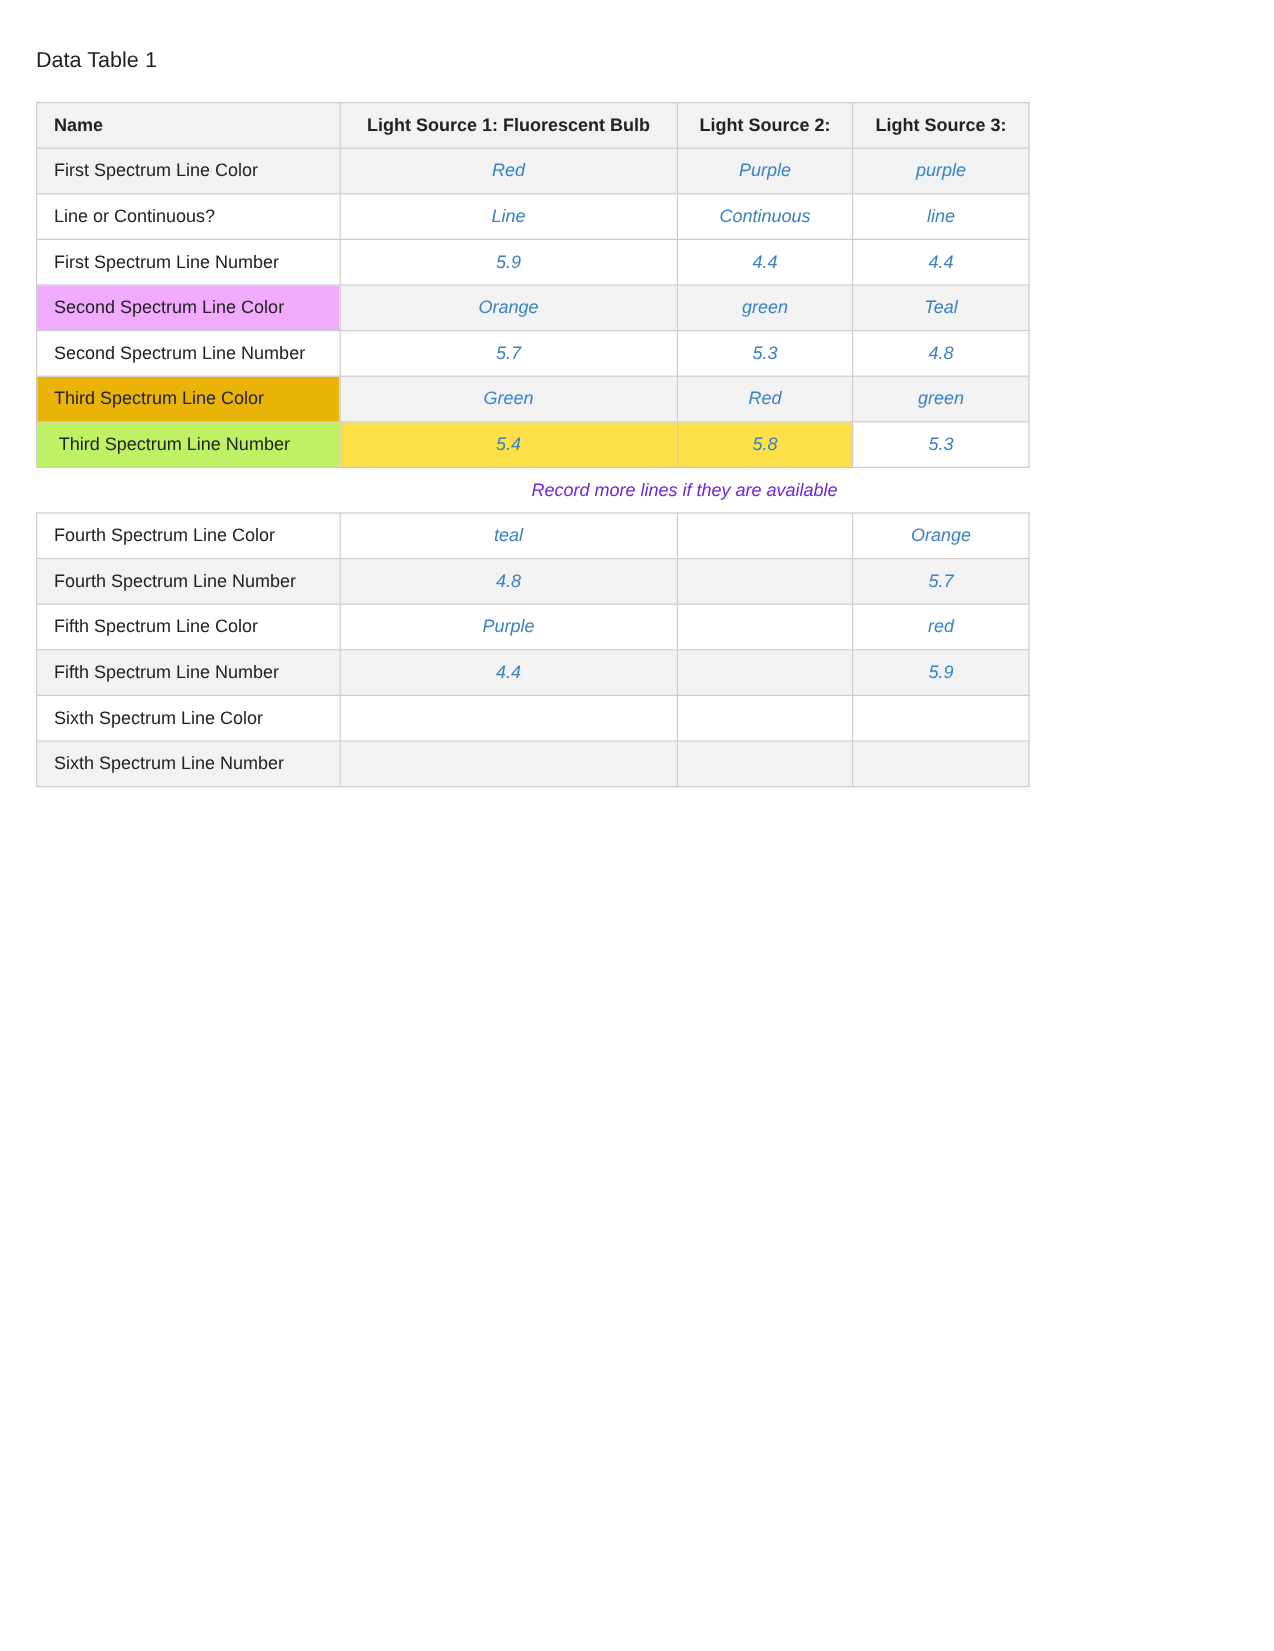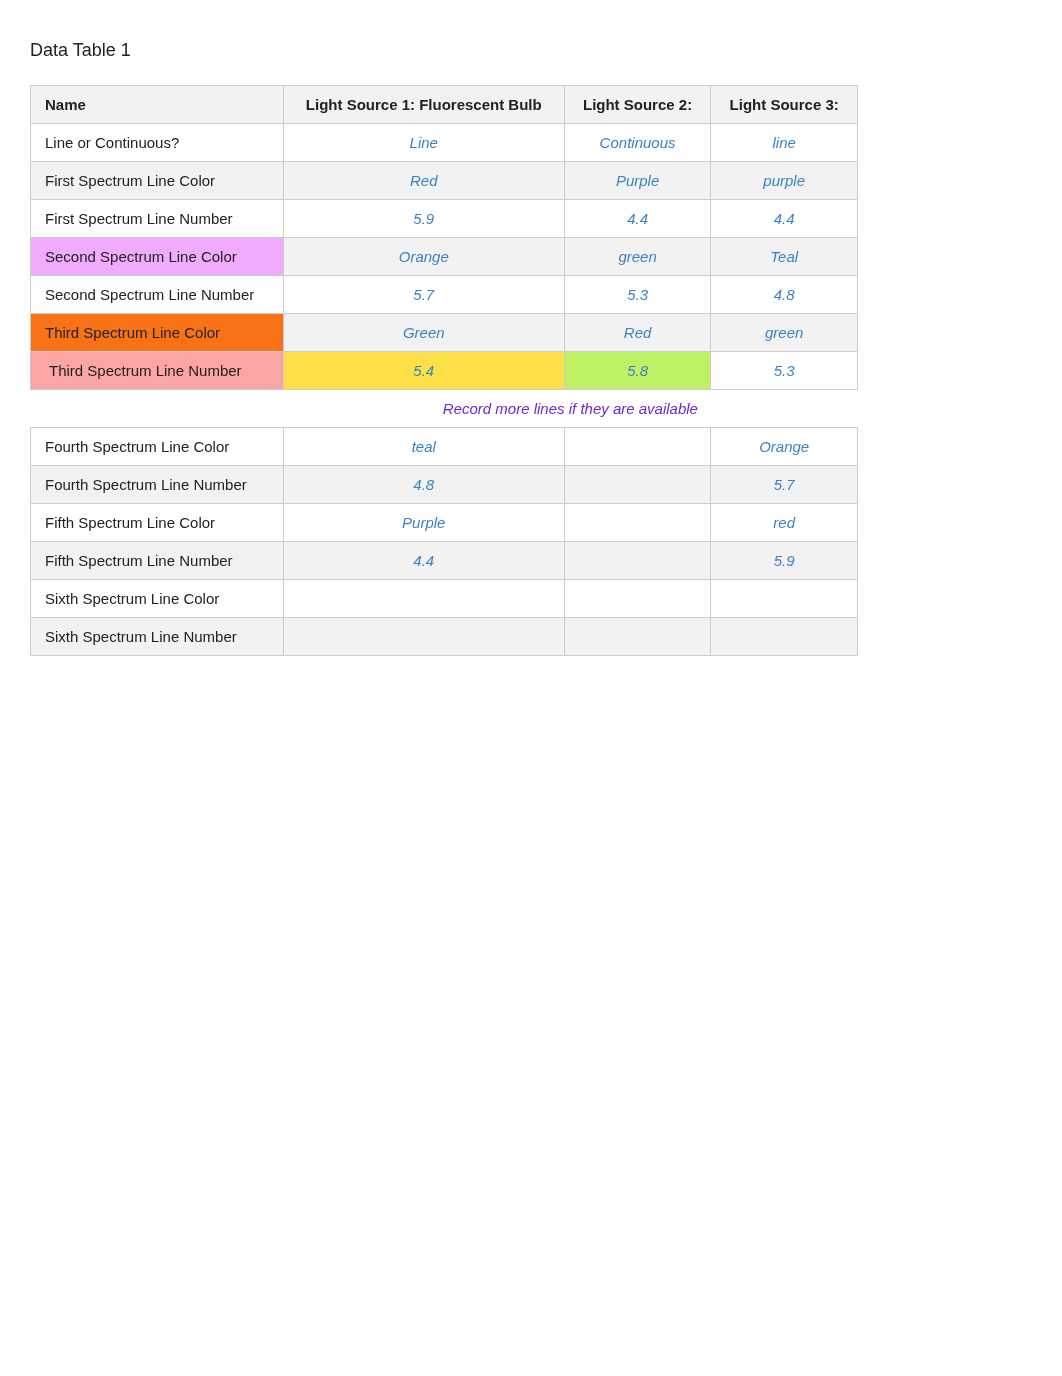--- a/index.html
+++ b/index.html
@@ -74,59 +74,59 @@
       <th style="text-align:left;">Name</th>
       <th>
         <span>Light Source 1: Fluorescent Bulb</span>
       </th>
       <th>Light Source 2:</th>
       <th>Light Source 3:</th>
     </tr>
   </thead>
   <tbody id="table-body">
   <tr>
+        <td class="row-label" style="background: rgb(242, 242, 242);">First Spectrum Line Color</td>
+        <td class="italic-blue" style="background: rgb(242, 242, 242);">Red</td>
+        <td class="italic-blue" style="background: rgb(242, 242, 242);">Purple</td>
+        <td class="italic-blue" style="background: rgb(242, 242, 242);">purple</td>
+      </tr>
+      <tr>
         <td class="row-label" style="background: rgb(255, 255, 255);">Line or Continuous?</td>
         <td class="italic-blue" style="background: rgb(255, 255, 255);">Line</td>
         <td class="italic-blue" style="background: rgb(255, 255, 255);">Continuous</td>
         <td class="italic-blue" style="background: rgb(255, 255, 255);">line</td>
-      </tr>
-      <tr>
-        <td class="row-label" style="background: rgb(242, 242, 242);">First Spectrum Line Color</td>
-        <td class="italic-blue" style="background: rgb(242, 242, 242);">Red</td>
-        <td class="italic-blue" style="background: rgb(242, 242, 242);">Purple</td>
-        <td class="italic-blue" style="background: rgb(242, 242, 242);">purple</td>
       </tr>
       <tr>
         <td class="row-label" style="background: rgb(255, 255, 255);">First Spectrum Line Number</td>
         <td class="italic-blue" style="background: rgb(255, 255, 255);">5.9</td>
         <td class="italic-blue" style="background: rgb(255, 255, 255);">4.4</td>
         <td class="italic-blue" style="background: rgb(255, 255, 255);">4.4</td>
       </tr>
       <tr>
         <td class="row-label" style="background: #f0abfc;">Second Spectrum Line Color</td>
         <td class="italic-blue" style="background: rgb(242, 242, 242);">Orange</td>
         <td class="italic-blue" style="background: rgb(242, 242, 242);">green</td>
         <td class="italic-blue" style="background: rgb(242, 242, 242);">Teal</td>
       </tr>
       <tr>
         <td class="row-label" style="background: rgb(255, 255, 255);">Second Spectrum Line Number</td>
         <td class="italic-blue" style="background: rgb(255, 255, 255);">5.7</td>
         <td class="italic-blue" style="background: rgb(255, 255, 255);">5.3</td>
         <td class="italic-blue" style="background: rgb(255, 255, 255);">4.8</td>
       </tr>
       <tr>
-        <td class="row-label" style="background: #f97316;">Third Spectrum Line Color</td>
+        <td class="row-label" style="background: #eab308;">Third Spectrum Line Color</td>
         <td class="italic-blue" style="background: rgb(242, 242, 242);">Green</td>
         <td class="italic-blue" style="background: rgb(242, 242, 242);">Red</td>
         <td class="italic-blue" style="background: rgb(242, 242, 242);">green</td>
       </tr>
       <tr>
-        <td class="row-label" style="background: #fca5a5; padding-left: 18px;">Third Spectrum Line Number</td>
+        <td class="row-label" style="background: #bef264; padding-left: 18px;">Third Spectrum Line Number</td>
         <td class="italic-blue" style="background: #fde047;">5.4</td>
-        <td class="italic-blue" style="background: #bef264;">5.8</td>
+        <td class="italic-blue" style="background: #fde047;">5.8</td>
         <td class="italic-blue" style="background: rgb(255, 255, 255);">5.3</td>
       </tr>
       <tr class="note-row">
         <td></td>
         <td colspan="3" class="italic-blue" style="text-align:center;">Record more lines if they are available</td>
       </tr>
       <tr>
         <td class="row-label" style="background: rgb(255, 255, 255);">Fourth Spectrum Line Color</td>
         <td class="italic-blue" style="background: rgb(255, 255, 255);">teal</td>
         <td style="background: rgb(255, 255, 255);"></td>

